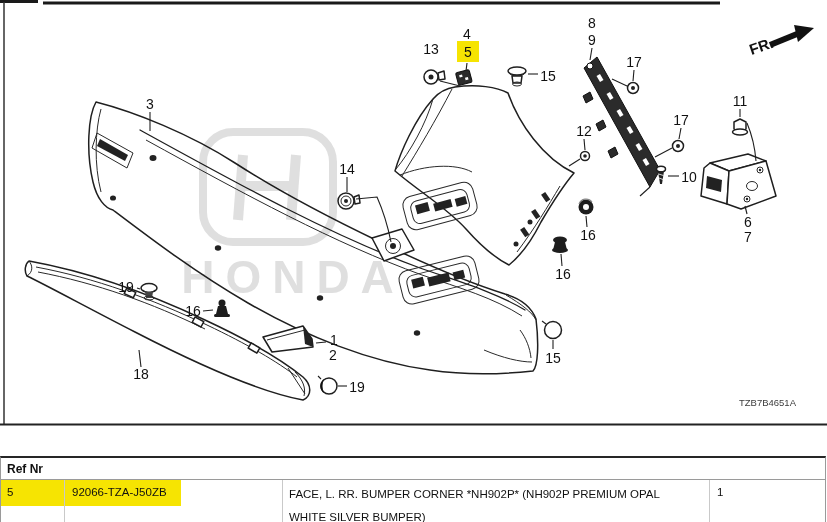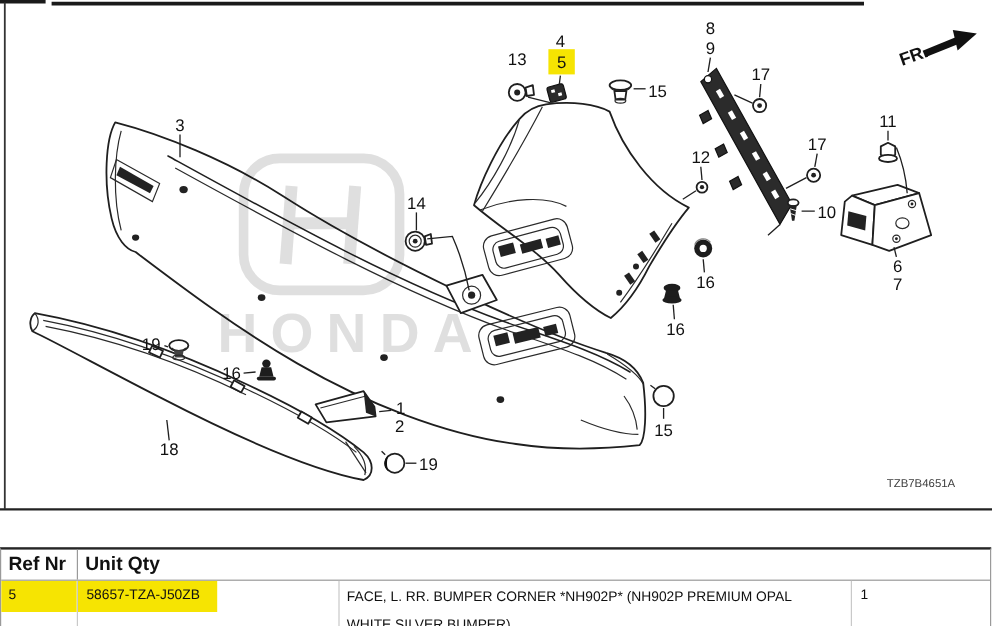--- a/index.html
+++ b/index.html
@@ -17,21 +17,21 @@
   .code-text{font-size:9.5px;fill:#3c3c3c;text-anchor:end;}
   .wm-text{font-size:46px;font-weight:bold;letter-spacing:11px;fill:#dcdcdc;text-anchor:middle;}
   .wm-stroke{fill:none;stroke:#dcdcdc;}
   
   .parts-table{position:absolute;left:0;top:456px;width:826px;
                border-top:2px solid #262626;border-bottom:2px solid #262626;
                border-left:1px solid #9a9a9a;border-right:1px solid #9a9a9a;
                box-sizing:border-box;background:#fff;}
   .t-header,.t-row{display:grid;grid-template-columns:64px 218px 427px 115px;}
   .t-header{border-bottom:1px solid #9a9a9a;}
-  .t-header > div{font-weight:bold;font-size:16px;padding:4px 4px 3px 6px;
+  .t-header > div{font-weight:bold;font-size:12px;padding:4px 4px 3px 6px;
                   border-right:1px solid #9a9a9a;white-space:nowrap;overflow:hidden;}
   .t-header > div:last-child{border-right:none;}
   .t-row{height:43px;}
   .t-row > div{border-right:1px solid #c9c9c9;font-size:11.5px;overflow:hidden;}
   .t-row > div:last-child{border-right:none;}
   .hl-block{display:block;height:26px;box-sizing:border-box;padding:6px 0 0 6px;}
   .hl-inline{display:inline-block;box-sizing:border-box;height:26px;padding:6px 14px 0 7px;}
   .desc-cell{padding:3px 0 0 6px;line-height:23px;white-space:nowrap;}
   .qty-cell{padding:6px 0 0 7px;}
 </style>
@@ -321,28 +321,27 @@
         <text x="333" y="360" class="callout">2</text>
         <text x="357" y="392" class="callout">19</text>
         <text x="141" y="379" class="callout">18</text>
       </g>
   </svg>
 
   
   <div class="parts-table">
     <div class="t-header">
       <div>Ref Nr</div>
-      <div>Unit Qty</div>
     </div>
     <div class="t-row">
       <div>
         <span class="hl-block js-hl" style="background: rgb(246, 228, 2);">5</span>
       </div>
       <div>
-        <span class="hl-inline js-hl" style="background: rgb(246, 228, 2);">58657-TZA-J50ZB</span>
+        <span class="hl-inline js-hl" style="background: rgb(246, 228, 2);">92066-TZA-J50ZB</span>
       </div>
       <div class="desc-cell">
         <span>FACE, L. RR. BUMPER CORNER *NH902P* (NH902P PREMIUM OPAL</span><br>
         <span>WHITE SILVER BUMPER)</span>
       </div>
       <div class="qty-cell">
         <span>1</span>
       </div>
     </div>
   </div>

